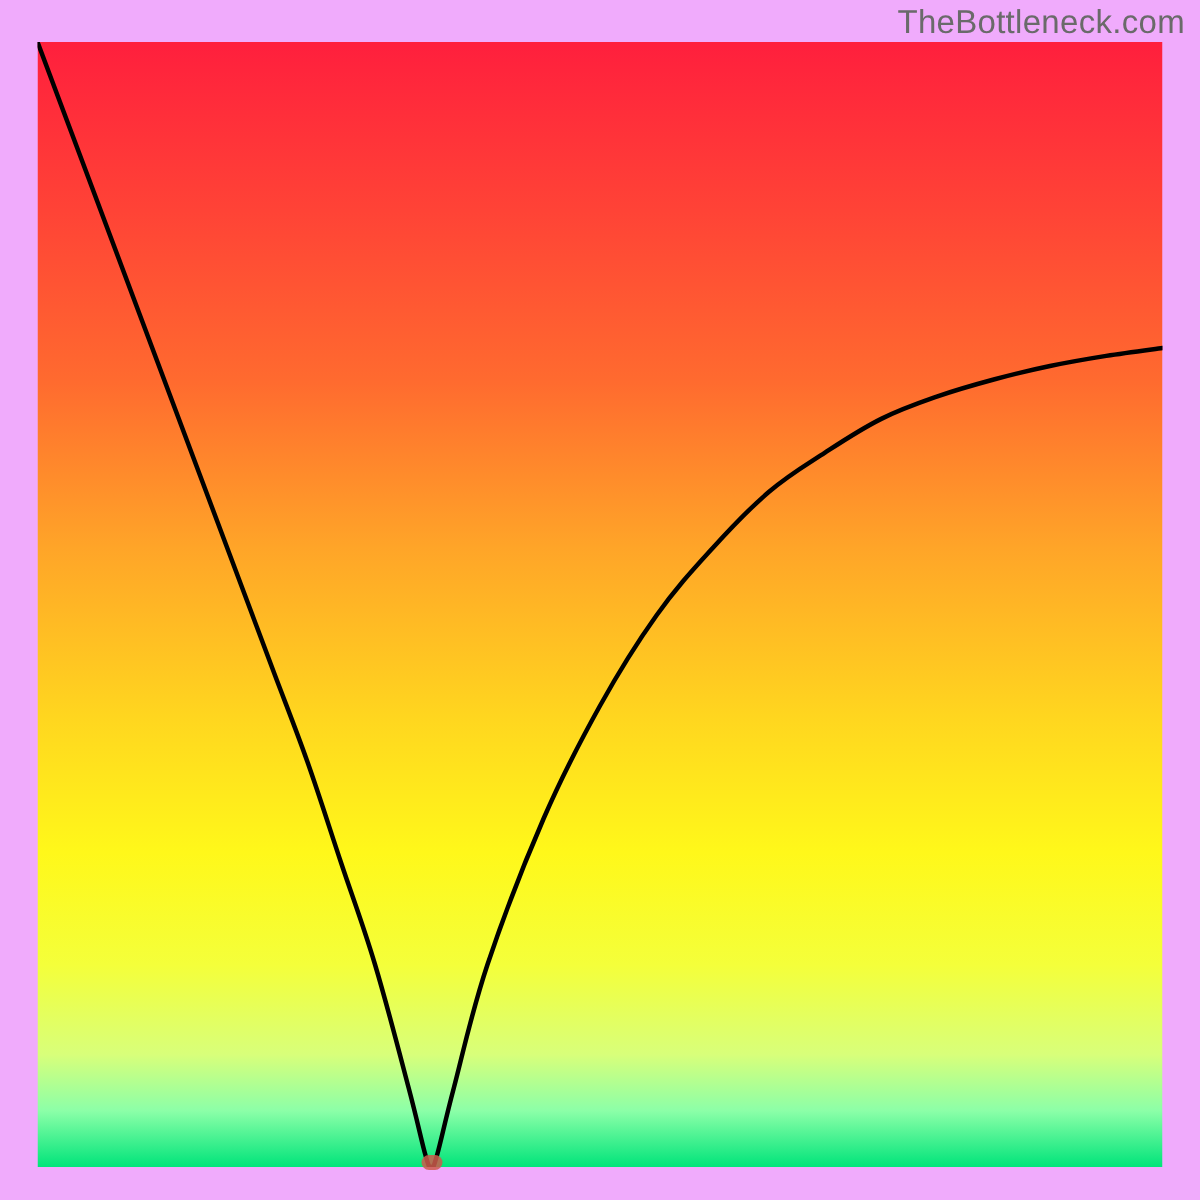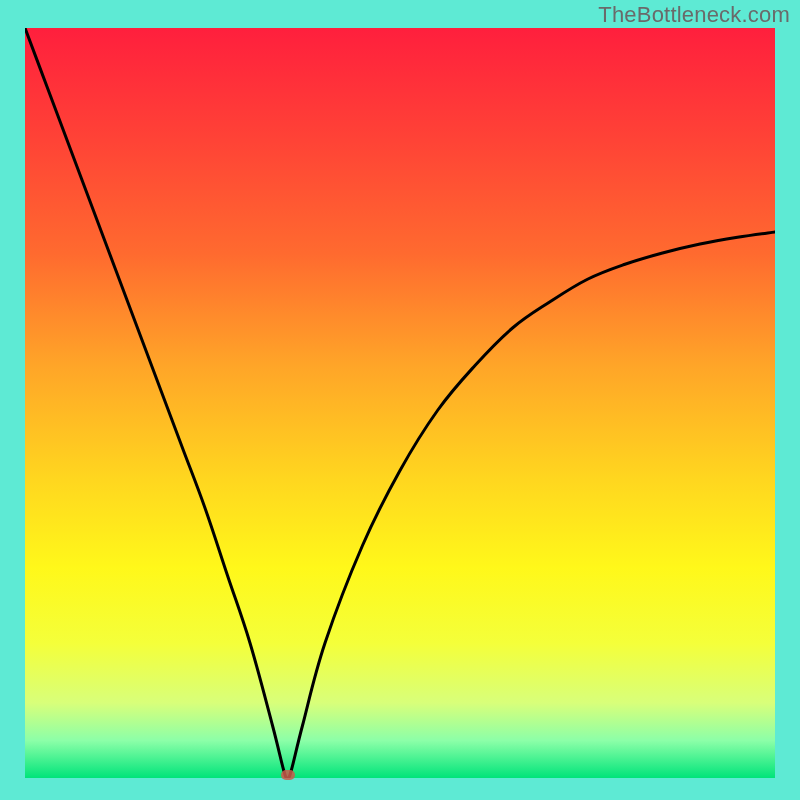--- a/index.html
+++ b/index.html
@@ -9,21 +9,21 @@
     height: 800px;
     background: #000;
     font-family: Arial, Helvetica, sans-serif;
     overflow: hidden;
   }
   .frame {
     position: absolute;
     left: 0; top: 0;
     width: 800px;
     height: 800px;
-    background: #5eead4;
+    background: #f0abfc;
   }
   .watermark {
     position: absolute;
     top: 2px;
     right: 10px;
     color: #6a6a6a;
     font-size: 22px;
     font-weight: 500;
     letter-spacing: 0.2px;
   }

